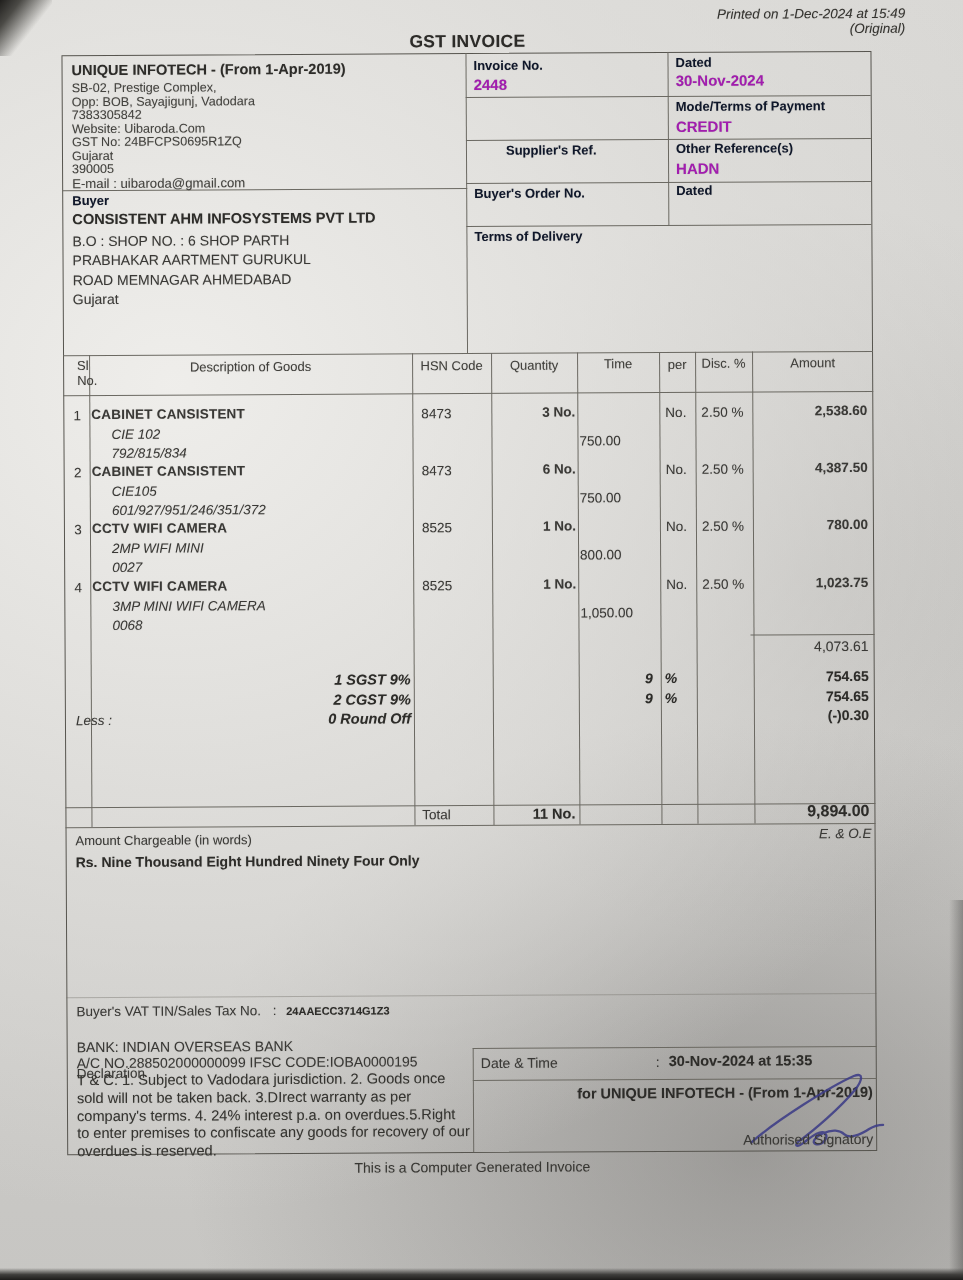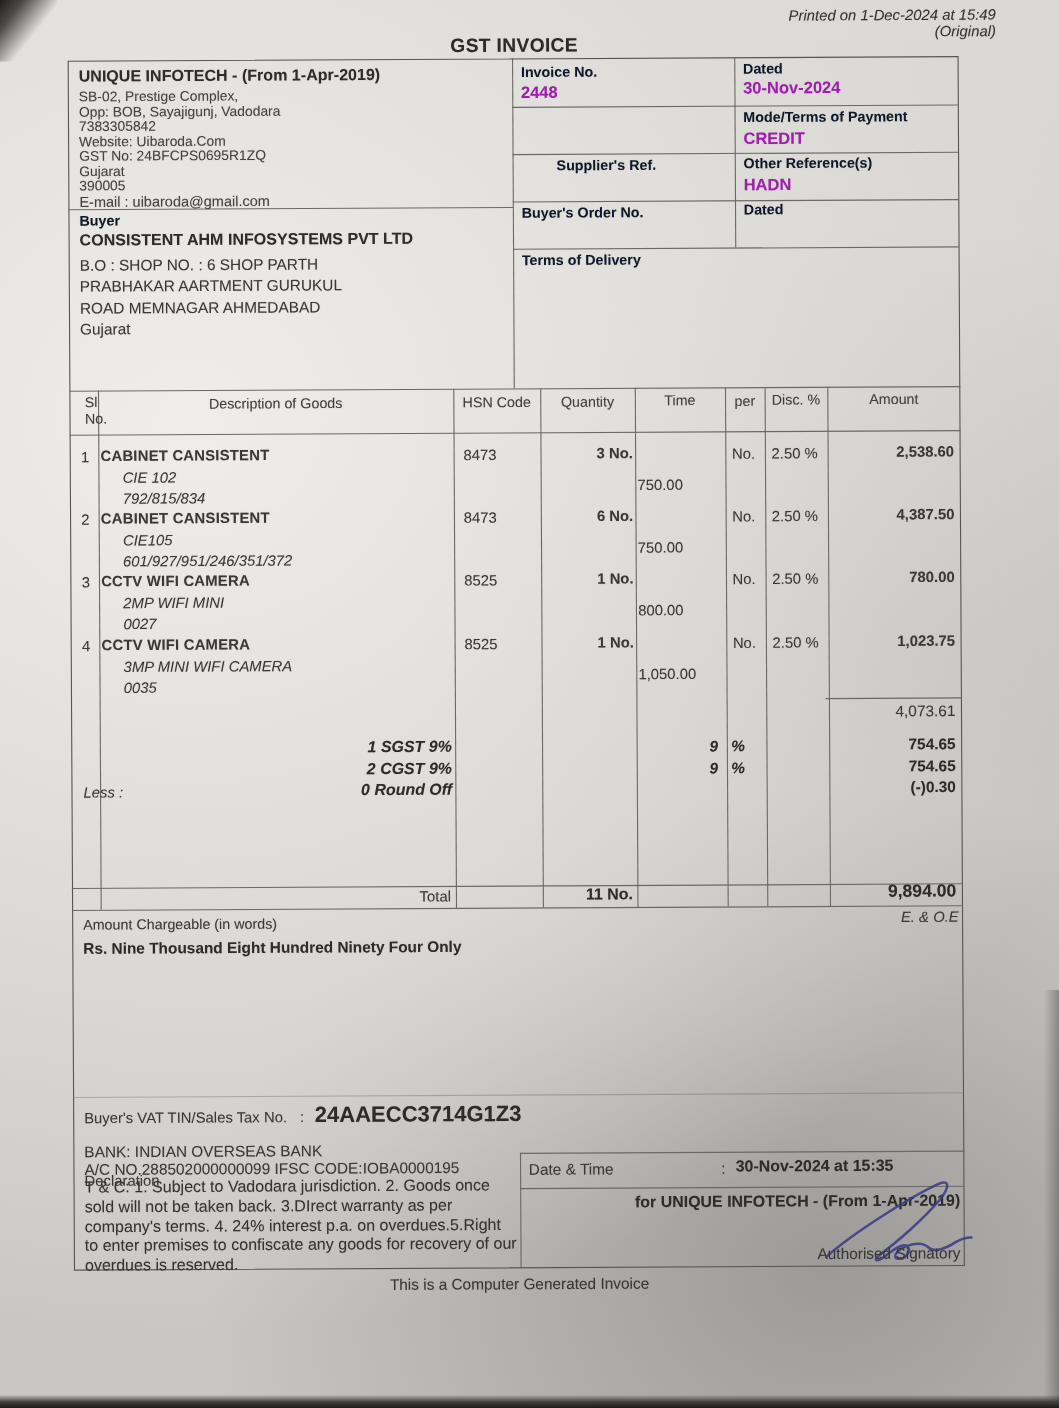--- a/index.html
+++ b/index.html
@@ -170,21 +170,21 @@
     <div class="i-qty">1 No.</div>
     <div class="i-rate">800.00</div>
     <div class="i-per">No.</div>
     <div class="i-disc">2.50 %</div>
     <div class="i-amt">780.00</div>
   </div>
   <div class="abs item" style="left:64px;top:577px;width:810px;height:60px;">
     <div class="i-sl">4</div>
     <div class="i-name">CCTV WIFI CAMERA</div>
     <div class="i-sub1">3MP MINI WIFI CAMERA</div>
-    <div class="i-sub2">0035</div>
+    <div class="i-sub2">0068</div>
     <div class="i-hsn">8525</div>
     <div class="i-qty">1 No.</div>
     <div class="i-rate">1,050.00</div>
     <div class="i-per">No.</div>
     <div class="i-disc">2.50 %</div>
     <div class="i-amt">1,023.75</div>
   </div>
 
   <div class="hl" style="left:750px;top:636px;width:124px;"></div>
   <div class="abs" style="left:754px;top:640px;width:114px;text-align:right;font-size:14px;">4,073.61</div>
@@ -196,34 +196,34 @@
 
   <div class="abs chg-lbl" style="left:200px;top:691px;width:210px;">2 CGST 9%</div>
   <div class="abs chg-num" style="left:580px;top:691px;width:72px;">9</div>
   <div class="abs chg-num" style="left:664px;top:691px;width:20px;text-align:left;">%</div>
   <div class="abs chg-amt" style="left:754px;top:690px;width:114px;">754.65</div>
 
   <div class="abs it" style="left:75px;top:711px;font-size:13.5px;">Less :</div>
   <div class="abs chg-lbl" style="left:200px;top:710px;width:210px;">0 Round Off</div>
   <div class="abs chg-amt" style="left:754px;top:709px;width:114px;">(-)0.30</div>
 
-  <div class="abs" style="left:380px;top:807px;width:110px;text-align:left;font-size:13.5px;">Total</div>
+  <div class="abs" style="left:380px;top:807px;width:110px;text-align:center;font-size:13.5px;">Total</div>
   <div class="abs b" style="left:492px;top:806px;width:82px;text-align:right;font-size:14.5px;">11 No.</div>
   <div class="abs b" style="left:738px;top:804px;width:130px;text-align:right;font-size:16px;">9,894.00</div>
 
   <div class="abs it" style="left:740px;top:828px;width:130px;text-align:right;font-size:13.5px;">E. &amp; O.E</div>
   <div class="abs" style="left:74px;top:831px;font-size:13px;">Amount Chargeable (in words)</div>
   <div class="abs b" style="left:74px;top:852px;font-size:14px;">Rs. Nine Thousand Eight Hundred Ninety Four Only</div>
 
   <div class="hl faint" style="left:64px;top:995px;width:810px;"></div>
 
   <div class="abs" style="left:74px;top:1002px;font-size:13.5px;">
     <span>Buyer's VAT TIN/Sales Tax No.</span>
     <span style="margin:0 6px 0 8px;">:</span>
-    <span class="b" style="font-size:20px;">24AAECC3714G1Z3</span>
+    <span class="b" style="font-size:11px;">24AAECC3714G1Z3</span>
   </div>
   <div class="abs" style="left:74px;top:1064px;font-size:13.5px;">Declaration</div>
   <div class="abs" style="left:74px;top:1037px;font-size:14px;">BANK: INDIAN OVERSEAS BANK</div>
   <div class="abs" style="left:74px;top:1053px;font-size:14px;">A/C  NO.288502000000099 IFSC CODE:IOBA0000195</div>
   <div class="abs tnc" style="left:74px;top:1070px;width:394px;">T &amp; C: 1. Subject to Vadodara jurisdiction. 2. Goods once sold will not be taken back. 3.DIrect warranty as per company's terms. 4. 24% interest p.a. on overdues.5.Right to enter premises to confiscate any goods for recovery of our overdues is reserved.</div>
 
   <div class="vl" style="left:470px;top:1048px;height:104px;"></div>
   <div class="hl" style="left:470px;top:1048px;width:404px;"></div>
   <div class="hl" style="left:470px;top:1080px;width:404px;"></div>
 

